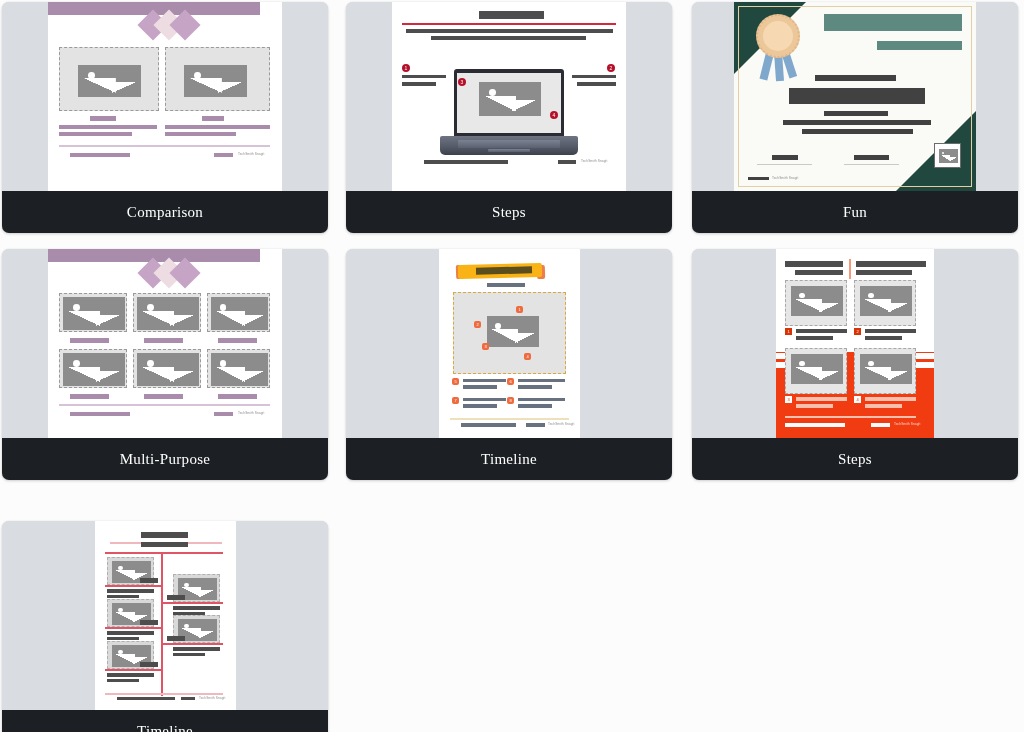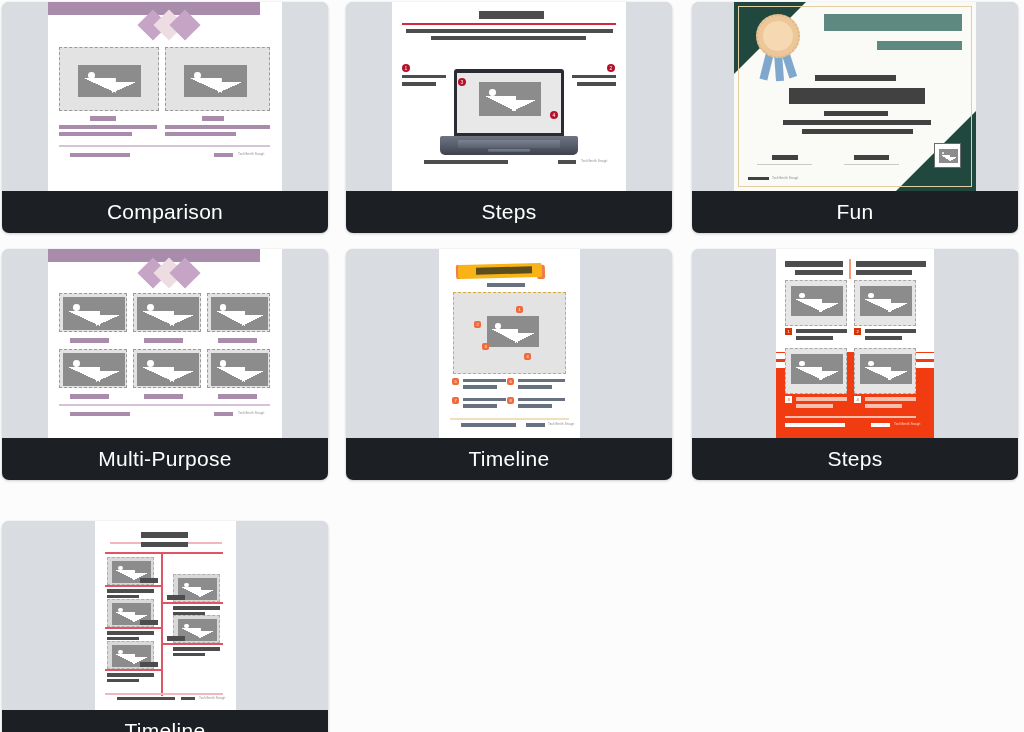--- a/index.html
+++ b/index.html
@@ -36,24 +36,24 @@
     position: absolute;
     left: 0; bottom: 0;
     width: 326px; height: 42px;
     background: #1c2024;
     display: flex;
     align-items: center;
     justify-content: center;
   }
   .label-text {
     color: #ffffff;
-    font-size: 21px;
+    font-size: 15px;
     font-weight: 400;
     letter-spacing: 0.3px;
-    font-family: Liberation Sans, sans-serif;
+    font-family: Liberation Serif, serif;
     white-space: nowrap;
   }
 
   
   .sheet {
     position: absolute;
     background: #ffffff;
     top: 0;
     height: 189px;
     overflow: hidden;

